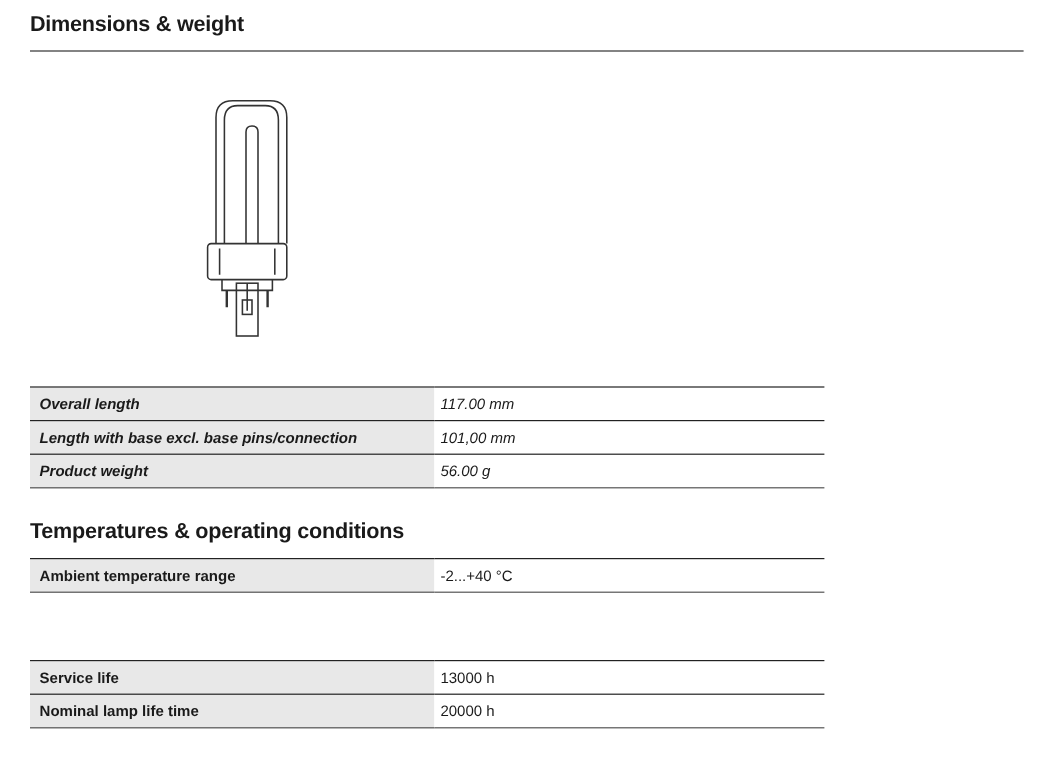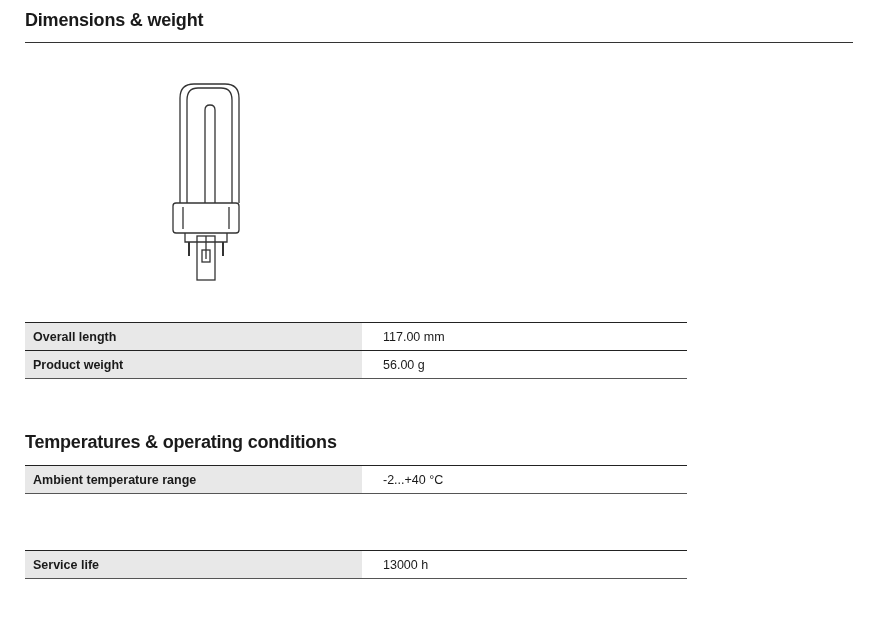--- a/index.html
+++ b/index.html
@@ -6,21 +6,21 @@
   body { width: 877px; height: 631px; position: relative; overflow: hidden;
          font-family: "Liberation Sans", "DejaVu Sans", sans-serif; color: #1a1a1a; }
   .h2 { position: absolute; left: 25px; font-size: 18px; font-weight: bold; letter-spacing: -0.2px; margin: 0; }
   .hr { position: absolute; left: 25px; width: 828px; height: 0; border-top: 1.5px solid #333; }
   .figure { position: absolute; left: 165px; top: 76px; width: 90px; height: 210px; }
   table.spec { position: absolute; left: 25px; width: 662px; border-collapse: collapse; font-size: 12.5px; }
   table.spec tr { height: 28px; }
   table.spec td { padding: 0 8px; border-top: 1.5px solid #222; vertical-align: middle; }
   table.spec tr:last-child td { border-bottom: 1.5px solid #555; }
   table.spec td.lbl { background: #e8e8e8; font-weight: bold; width: 321px; }
-  table.spec td.val { background: #ffffff; padding-left: 21px; }
+  table.spec td.val { background: #ffffff; padding-left: 5px; }
 </style>
 </head>
 <body>
 
 <h2 class="h2" style="top:10px;">Dimensions &amp; weight</h2>
 <div class="hr" style="top:42px;"></div>
 
 <svg class="figure" viewBox="0 0 90 210">
   <g fill="none" stroke="#333" stroke-width="1.3">
 
@@ -38,25 +38,29 @@
 
     <line x1="24" y1="166" x2="24" y2="180" stroke-width="2"></line>
     <line x1="58" y1="166" x2="58" y2="180" stroke-width="2"></line>
 
     <rect x="32" y="160" width="18" height="44"></rect>
     <line x1="41" y1="160" x2="41" y2="183"></line>
     <rect x="37" y="174" width="8" height="12"></rect>
   </g>
 </svg>
 
-<table class="spec" style="top:322px;">
+<table class="spec" style="top:322px;font-style:italic;">
   <tbody>
       <tr>
     <td class="lbl">Overall length</td>
     <td class="val">117.00 mm</td>
+  </tr>
+  <tr>
+    <td class="lbl">Length with base excl. base pins/connection</td>
+    <td class="val">101,00 mm</td>
   </tr>
   <tr>
     <td class="lbl">Product weight</td>
     <td class="val">56.00 g</td>
   </tr>
 </tbody>
   </table>
 
 <h2 class="h2" style="top:432px;">Temperatures &amp; operating conditions</h2>
 <table class="spec" style="top:465px;">
@@ -68,14 +72,18 @@
 </tbody>
   </table>
 
 <h2 class="h2" style="top:517px;margin-top:40px;">Lifespan</h2>
 <table class="spec" style="top:550px;">
   <tbody>
       <tr>
     <td class="lbl">Service life</td>
     <td class="val">13000 h</td>
   </tr>
+  <tr>
+    <td class="lbl">Nominal lamp life time</td>
+    <td class="val">20000 h</td>
+  </tr>
 </tbody>
   </table>
 
 </body></html>

